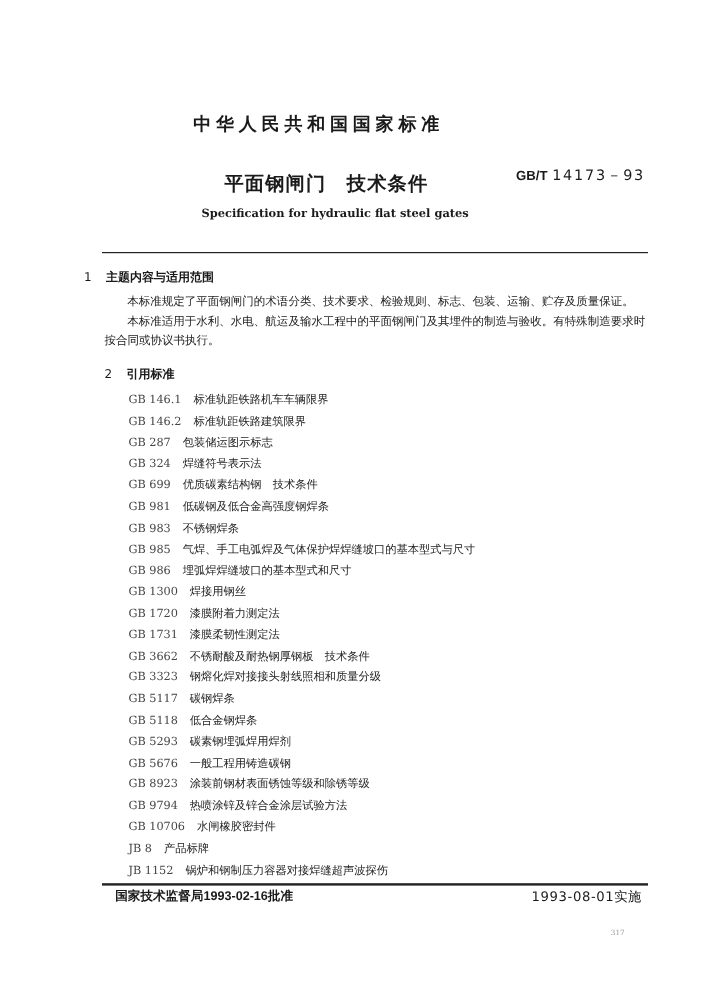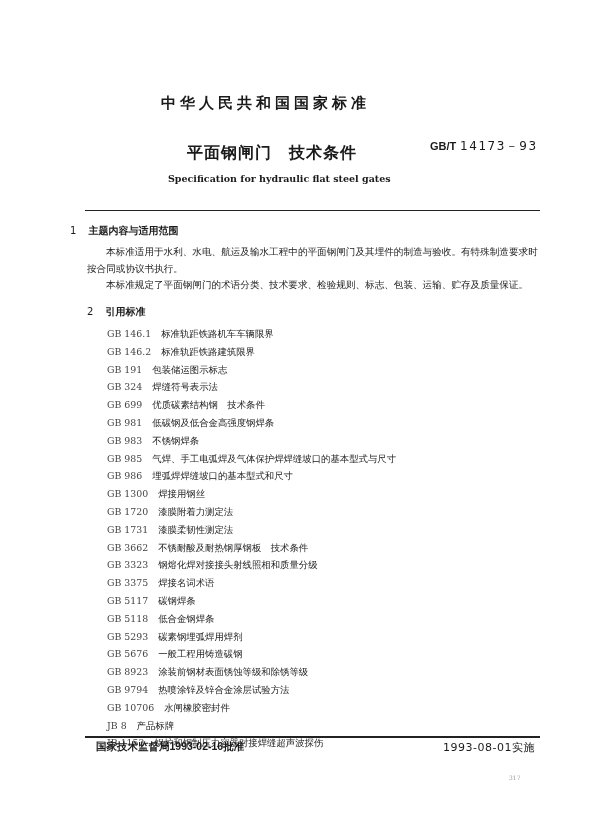--- a/index.html
+++ b/index.html
@@ -42,44 +42,43 @@
   <span class="num">14173－93</span>
 </div>
 <div class="abs en-title">Specification for hydraulic flat steel gates</div>
 
 <div class="rule top"></div>
 
 <div class="abs sec-head" style="left:70px; top:224px;">
   <span class="n">1</span><span>主题内容与适用范围</span>
 </div>
 <div class="abs para para-block">
+  <p>本标准规定了平面钢闸门的术语分类、技术要求、检验规则、标志、包装、运输、贮存及质量保证。</p>
   <p>本标准适用于水利、水电、航运及输水工程中的平面钢闸门及其埋件的制造与验收。有特殊制造要求时按合同或协议书执行。</p>
-  <p>本标准规定了平面钢闸门的术语分类、技术要求、检验规则、标志、包装、运输、贮存及质量保证。</p>
 </div>
 
 <div class="abs sec-head" style="left:87px; top:305px;">
   <span class="n">2</span><span>引用标准</span>
 </div>
 
 <div class="abs refs" id="refs">
     <div class="ref"><span class="c">GB 146.1</span><span>标准轨距铁路机车车辆限界</span></div>
     <div class="ref"><span class="c">GB 146.2</span><span>标准轨距铁路建筑限界</span></div>
-    <div class="ref"><span class="c">GB 191</span><span>包装储运图示标志</span></div>
+    <div class="ref"><span class="c">GB 287</span><span>包装储运图示标志</span></div>
     <div class="ref"><span class="c">GB 324</span><span>焊缝符号表示法</span></div>
     <div class="ref"><span class="c">GB 699</span><span>优质碳素结构钢　技术条件</span></div>
     <div class="ref"><span class="c">GB 981</span><span>低碳钢及低合金高强度钢焊条</span></div>
     <div class="ref"><span class="c">GB 983</span><span>不锈钢焊条</span></div>
     <div class="ref"><span class="c">GB 985</span><span>气焊、手工电弧焊及气体保护焊焊缝坡口的基本型式与尺寸</span></div>
     <div class="ref"><span class="c">GB 986</span><span>埋弧焊焊缝坡口的基本型式和尺寸</span></div>
     <div class="ref"><span class="c">GB 1300</span><span>焊接用钢丝</span></div>
     <div class="ref"><span class="c">GB 1720</span><span>漆膜附着力测定法</span></div>
     <div class="ref"><span class="c">GB 1731</span><span>漆膜柔韧性测定法</span></div>
     <div class="ref"><span class="c">GB 3662</span><span>不锈耐酸及耐热钢厚钢板　技术条件</span></div>
     <div class="ref"><span class="c">GB 3323</span><span>钢熔化焊对接接头射线照相和质量分级</span></div>
-    <div class="ref"><span class="c">GB 3375</span><span>焊接名词术语</span></div>
     <div class="ref"><span class="c">GB 5117</span><span>碳钢焊条</span></div>
     <div class="ref"><span class="c">GB 5118</span><span>低合金钢焊条</span></div>
     <div class="ref"><span class="c">GB 5293</span><span>碳素钢埋弧焊用焊剂</span></div>
     <div class="ref"><span class="c">GB 5676</span><span>一般工程用铸造碳钢</span></div>
     <div class="ref"><span class="c">GB 8923</span><span>涂装前钢材表面锈蚀等级和除锈等级</span></div>
     <div class="ref"><span class="c">GB 9794</span><span>热喷涂锌及锌合金涂层试验方法</span></div>
     <div class="ref"><span class="c">GB 10706</span><span>水闸橡胶密封件</span></div>
     <div class="ref"><span class="c">JB 8</span><span>产品标牌</span></div>
     <div class="ref"><span class="c">JB 1152</span><span>锅炉和钢制压力容器对接焊缝超声波探伤</span></div>
   </div>

